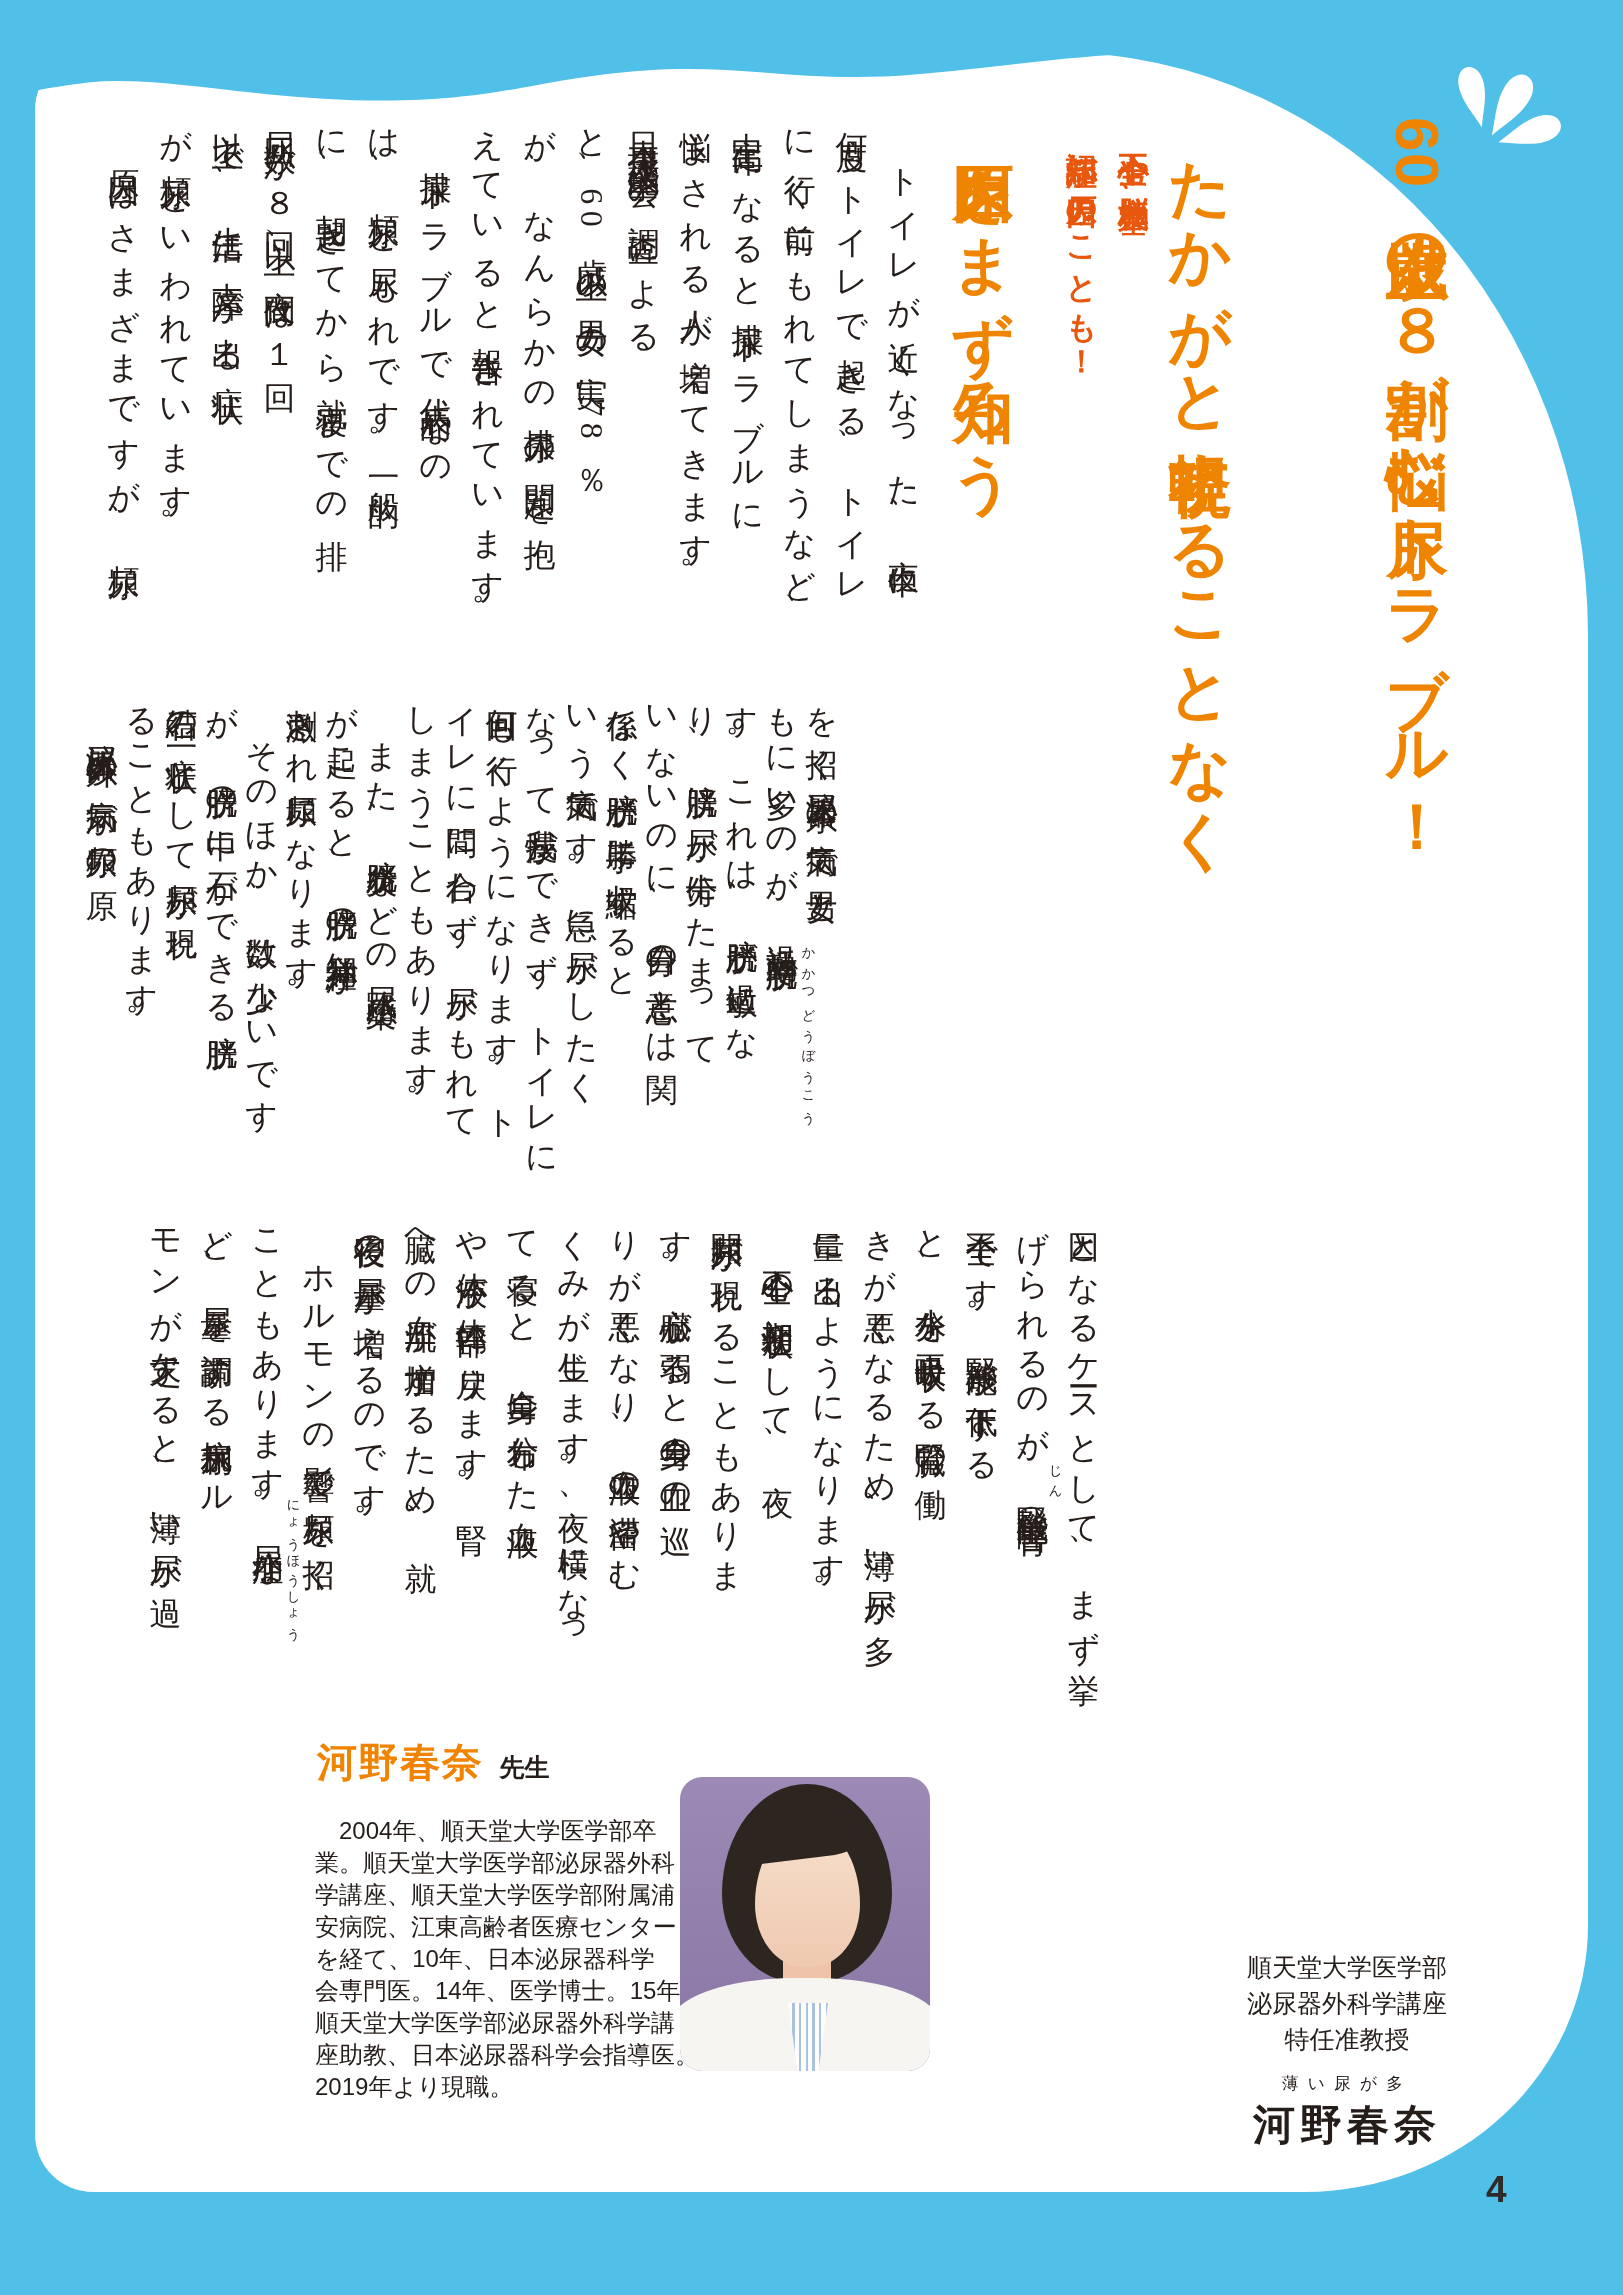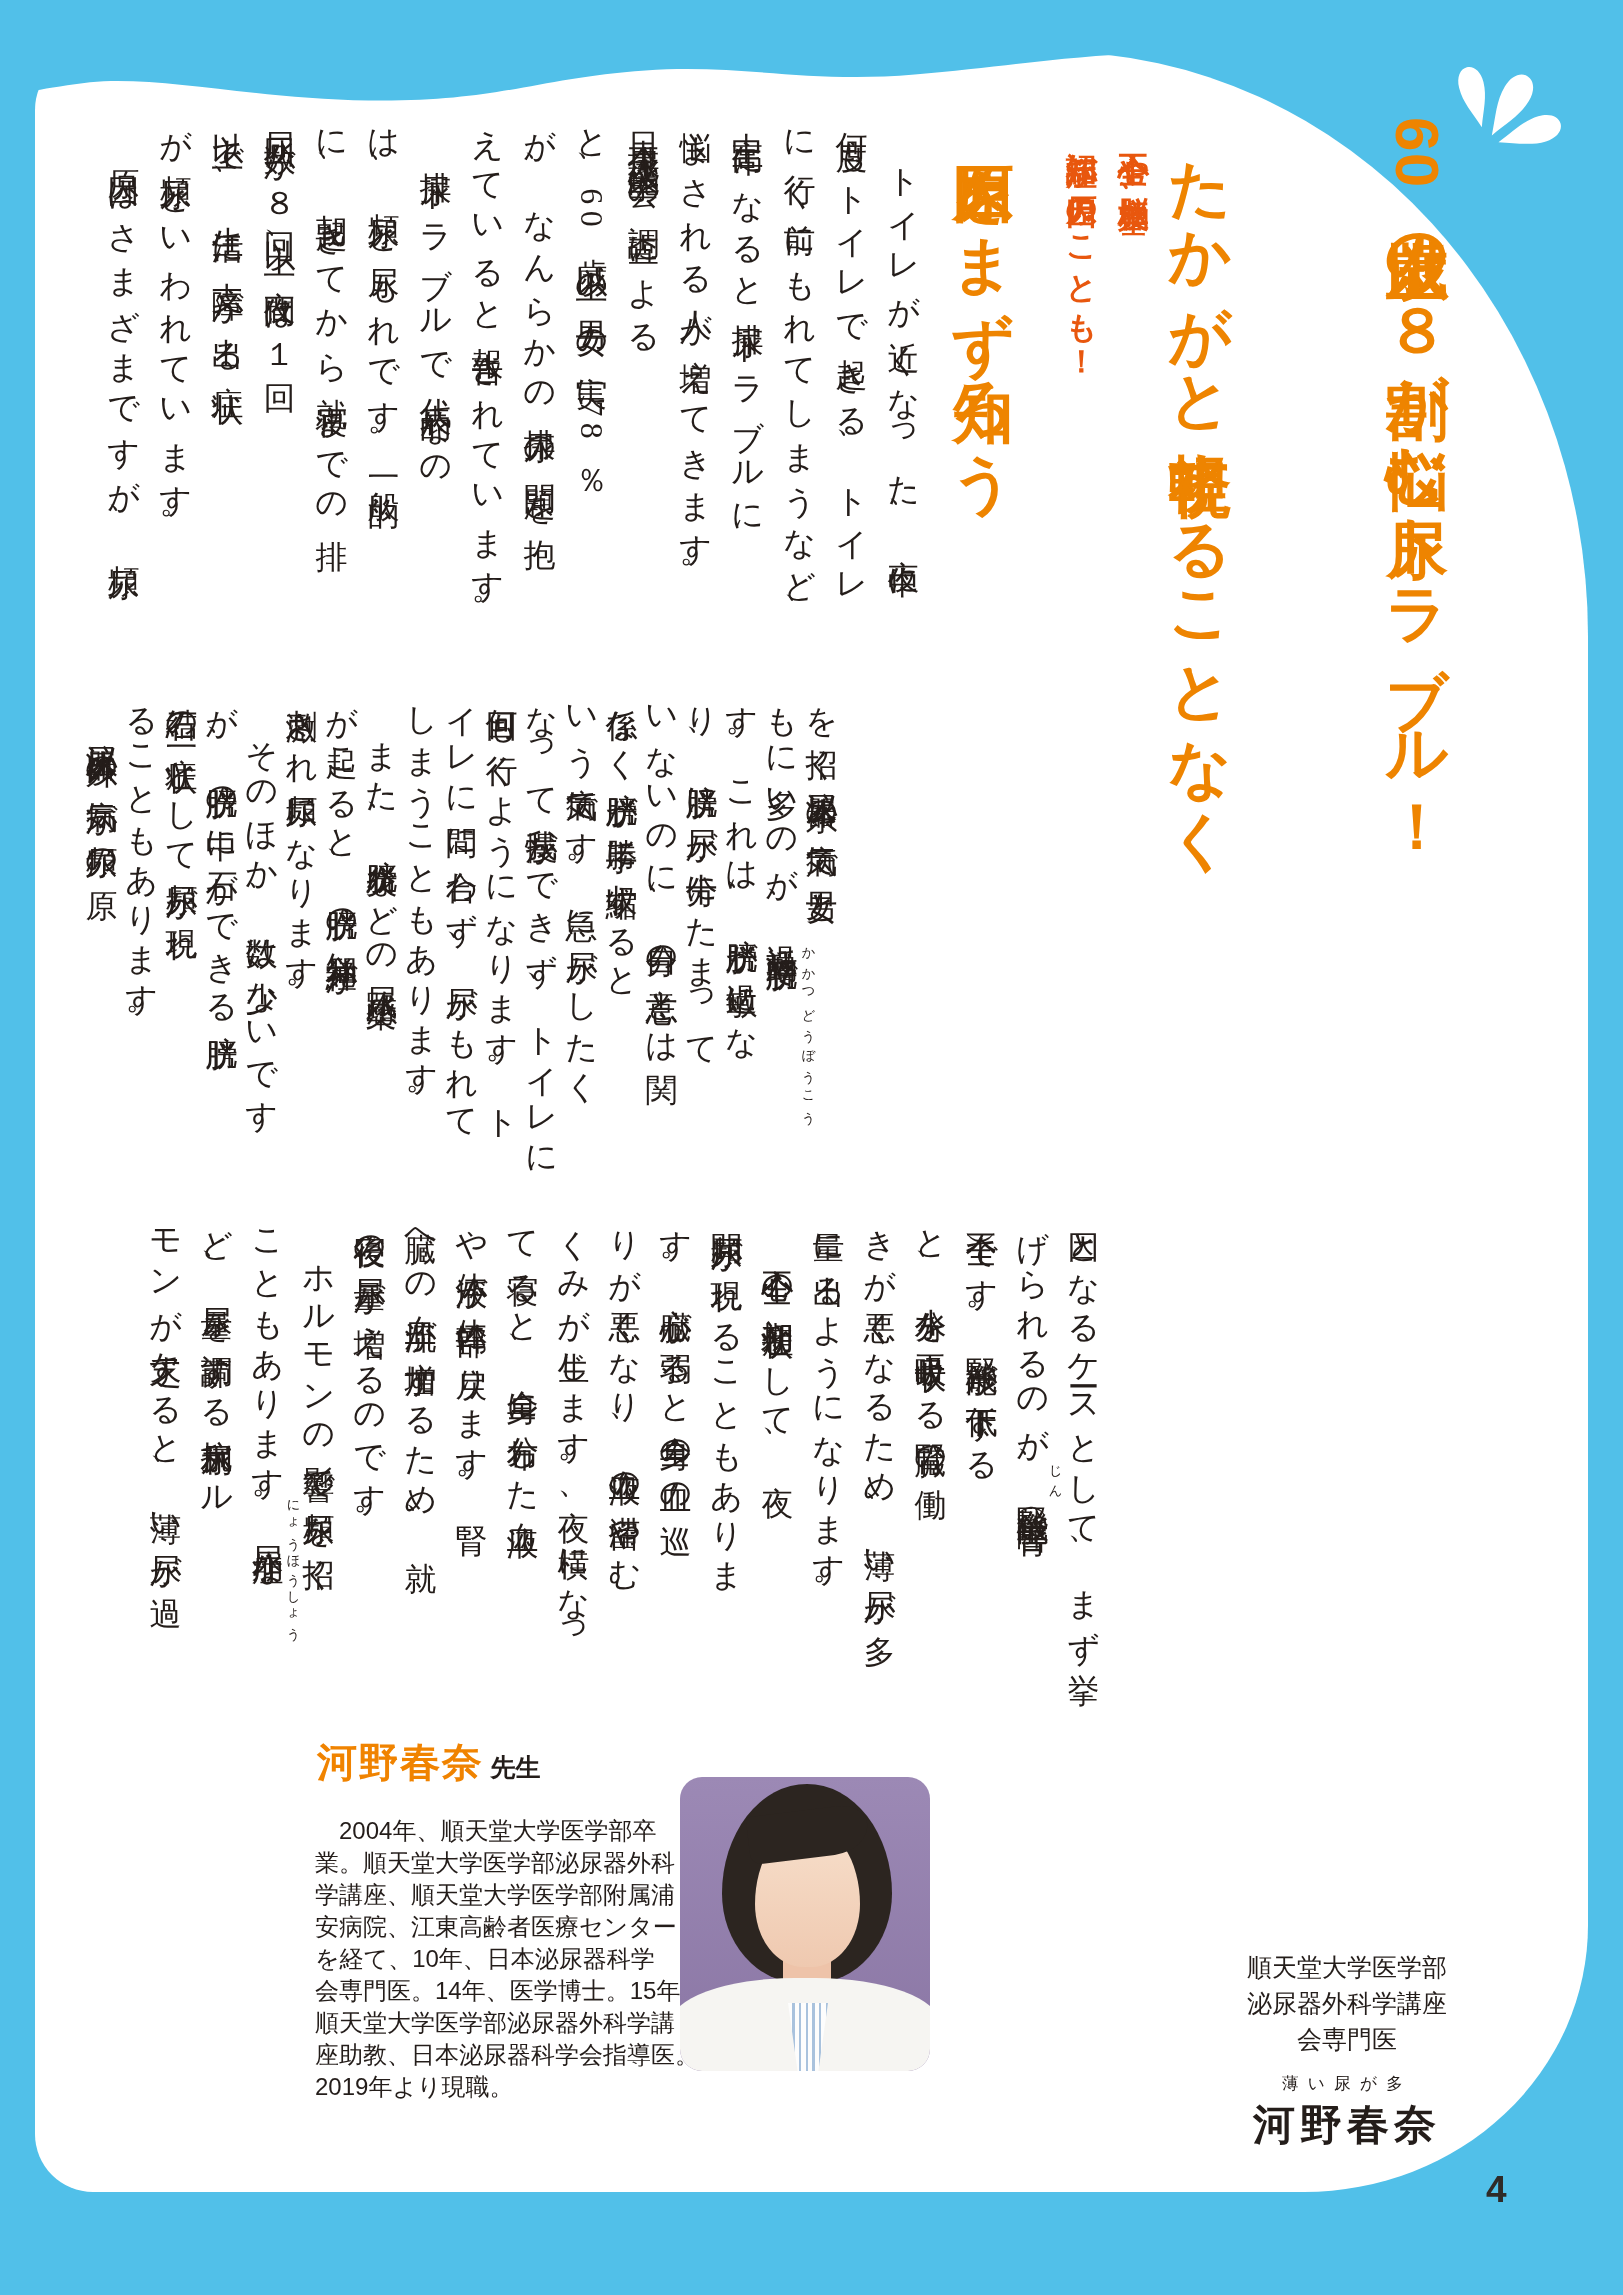--- a/index.html
+++ b/index.html
@@ -47,21 +47,21 @@
     font-family:"Liberation Serif","DejaVu Serif",serif;
     font-size:13.3px; color:#241d1a;
   }
   .furi1 { left:799px;  top:938px; letter-spacing:0.40em; }
   .furi2 { left:1046px; top:1456px; letter-spacing:0.30em; }
   .furi3 { left:284px;  top:1491px; letter-spacing:0.22em; }
 
   
   .name-header { position:absolute; left:317px; top:1735px; color:#f08300; }
   .name-header .nm { font-size:40px; font-weight:800; letter-spacing:0.04em; }
-  .name-header .hn { font-size:25px; font-weight:800; color:#241d1a; margin-left:7px; }
+  .name-header .hn { font-size:25px; font-weight:800; color:#241d1a; margin-left:16px; }
   .bio {
     position:absolute; left:315px; top:1815px; width:405px;
     font-size:24px; line-height:32px; white-space:pre-line;
     color:#241d1a; font-weight:400;
   }
   .photo {
     position:absolute; left:680px; top:1777px; width:250px; height:294px;
     border-radius:22px; overflow:hidden;
     background:linear-gradient(180deg,#9c89b5 0%,#8a76a4 100%);
   }
@@ -210,21 +210,21 @@
     <div class="neck"></div>
     <div class="coat"></div>
     <div class="shirt"></div>
     <div class="face"></div>
     <div class="bangs"></div>
   </div>
 
   <div class="credentials">
     <div class="cred-aff">順天堂大学医学部
 泌尿器外科学講座
-会専門医</div>
+特任准教授</div>
     <div class="cred-kana">薄い尿が多</div>
     <div class="cred-name">河野春奈</div>
   </div>
 
   <div class="pagenum">4</div>
 
 </div>
 
 
 </body></html>

